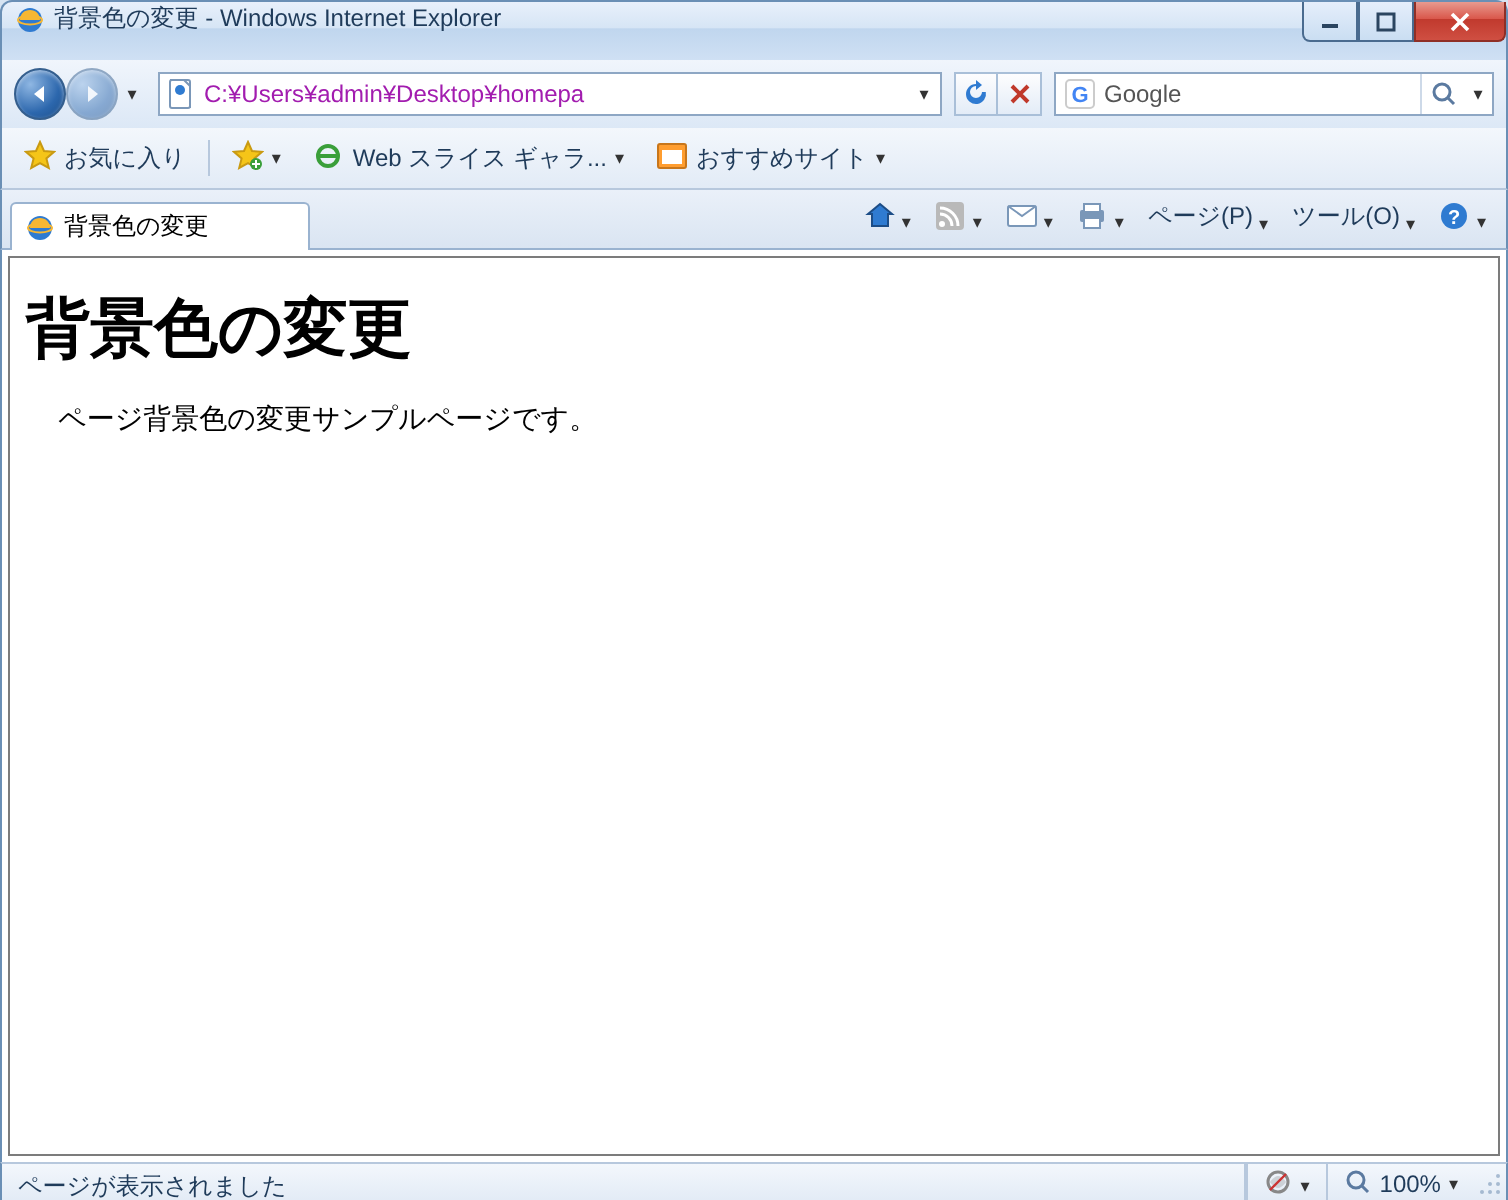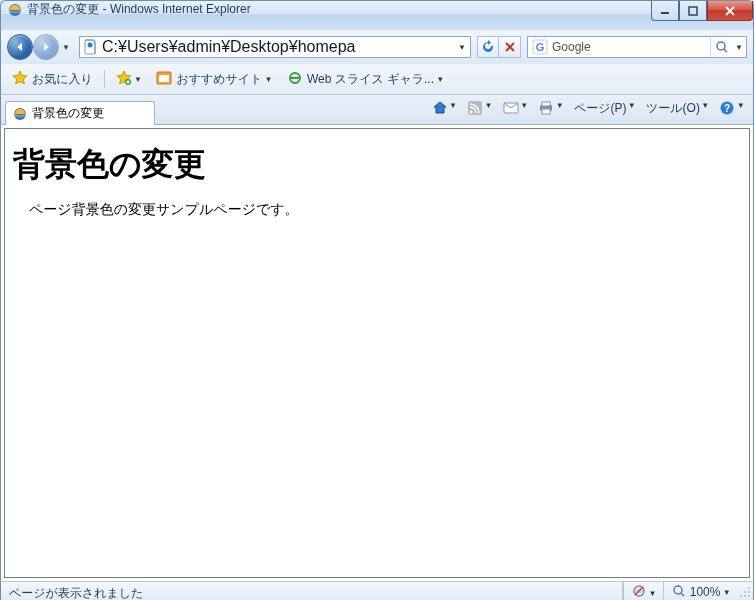--- a/index.html
+++ b/index.html
@@ -48,21 +48,21 @@
   .nav-circle.fwd { opacity: 0.5; }
   .nav-dd { width: 14px; display:flex; justify-content:center; color:#335; }
   .nav-circle svg { fill: white; }
 
   .addr-wrap, .search-wrap {
     height: 22px; background: #fff; border: 1px solid #8ea7c4;
     display: flex; align-items: center;
   }
   .addr-wrap { flex: 1; }
   .addr-wrap .page-ico { width: 16px; height: 16px; margin: 0 3px; }
-  .addr-wrap .addr-text { flex:1; color:#0f172a; white-space:nowrap; overflow:hidden; font-size: 16px; }
+  .addr-wrap .addr-text { flex:1; color:#a21caf; white-space:nowrap; overflow:hidden; font-size: 12px; }
   .addr-wrap .dd, .search-wrap .dd { width: 16px; display:flex; justify-content:center; color:#333; }
   .mid-btns { display:flex; gap:0; }
   .mid-btn { width: 22px; height:22px; border:1px solid #a9bfd8; background: linear-gradient(to bottom,#fdfdfe,#e3ecf7); display:flex; align-items:center; justify-content:center; }
   .mid-btn + .mid-btn { border-left:none; }
   .search-wrap { width: 220px; }
   .search-wrap .g-ico { width:16px; height:16px; margin:0 4px; display:flex; align-items:center; justify-content:center; }
   .search-text { flex:1; font-size:12px; color:#555; }
   .search-mag { width:22px; height:100%; border-left:1px solid #cdd9e8; display:flex; align-items:center; justify-content:center; color:#5b7aa0;}
 
   
@@ -90,21 +90,21 @@
     height: 24px; min-width: 150px;
     background: #fff;
     border:1px solid #9ab3d0; border-bottom:none;
     border-radius: 3px 3px 0 0;
     display:flex; align-items:center; gap:4px; padding:0 6px;
     margin-bottom:-1px;
     box-shadow: 0 -1px 0 #fff inset;
   }
   .tab .ie-logo { width:16px; height:16px; }
   .cmdbar { margin-left:auto; display:flex; align-items:center; height:100%; gap:0; padding-bottom:3px;}
-  .cmd { display:flex; align-items:flex-start; gap:3px; padding:2px 5px; border:1px solid transparent; color:#1f3b5a; }
+  .cmd { display:flex; align-items:flex-end; gap:3px; padding:2px 5px; border:1px solid transparent; color:#1f3b5a; }
   .cmd .dd { font-size:9px; color:#333; }
   .cmd svg, .cmd .ico { width:16px; height:16px; }
 
   
   .content-wrap { border:1px solid #6a8fb5; border-top:none; border-bottom:none; background:#fff; height: calc(600px - 30px - 34px - 28px - 30px - 22px); position:relative; }
   .content-inner { position:absolute; inset:3px; border:1px solid #7c7c7c; background:#fff; overflow:auto; padding: 8px 8px; }
   .content-inner h1 { font-size: 32px; font-weight:bold; margin: 6px 0 14px 0; font-family: Meiryo, sans-serif; }
   .content-inner p { font-size: 14px; font-family: Meiryo, sans-serif; margin-left: 16px; }
 
   
@@ -228,35 +228,35 @@
           <path d="M8 1l2 4.5 5 .4-3.8 3.3 1.2 4.8L8 11.6 3.6 14l1.2-4.8L1 5.9l5-.4z" fill="#f5c518" stroke="#c99a12"></path>
           <circle cx="12" cy="12" r="3" fill="#3a9f3a"></circle>
           <path d="M12 10v4M10 12h4" stroke="#fff" stroke-width="1"></path>
         </svg>
     </span>
     <span class="dd dd-caret"></span>
   </div>
   <div class="fav-btn">
     <span>
       <svg width="16" height="16" viewBox="0 0 16 16">
+          <path d="M3 8a5 5 0 0 1 10 0 5 5 0 0 1-10 0" fill="none" stroke="#3a9f3a" stroke-width="2"></path>
+          <path d="M3 8h10" stroke="#3a9f3a" stroke-width="2"></path>
+        </svg>
+    </span>
+    <span>Web スライス ギャラ...</span>
+    <span class="dd dd-caret"></span>
+  </div>
+  <div class="fav-btn">
+    <span>
+      <svg width="16" height="16" viewBox="0 0 16 16">
           <rect x="1" y="2" width="14" height="12" rx="1" fill="#ff9d2f" stroke="#c8761a"></rect>
           <rect x="3" y="5" width="10" height="7" fill="#fff"></rect>
         </svg>
     </span>
     <span>おすすめサイト</span>
-    <span class="dd dd-caret"></span>
-  </div>
-  <div class="fav-btn">
-    <span>
-      <svg width="16" height="16" viewBox="0 0 16 16">
-          <path d="M3 8a5 5 0 0 1 10 0 5 5 0 0 1-10 0" fill="none" stroke="#3a9f3a" stroke-width="2"></path>
-          <path d="M3 8h10" stroke="#3a9f3a" stroke-width="2"></path>
-        </svg>
-    </span>
-    <span>Web スライス ギャラ...</span>
     <span class="dd dd-caret"></span>
   </div>
 </div>
 
 <div class="tabrow">
   <div class="tab">
     <span class="ie-logo">
       <svg viewBox="0 0 16 16">
           <circle cx="8" cy="8" r="6" fill="#2f7bd1"></circle>
           <path d="M3 8c0-3 2-5 5-5 2.8 0 5 2 5 5H3z" fill="#f7b733"></path>

